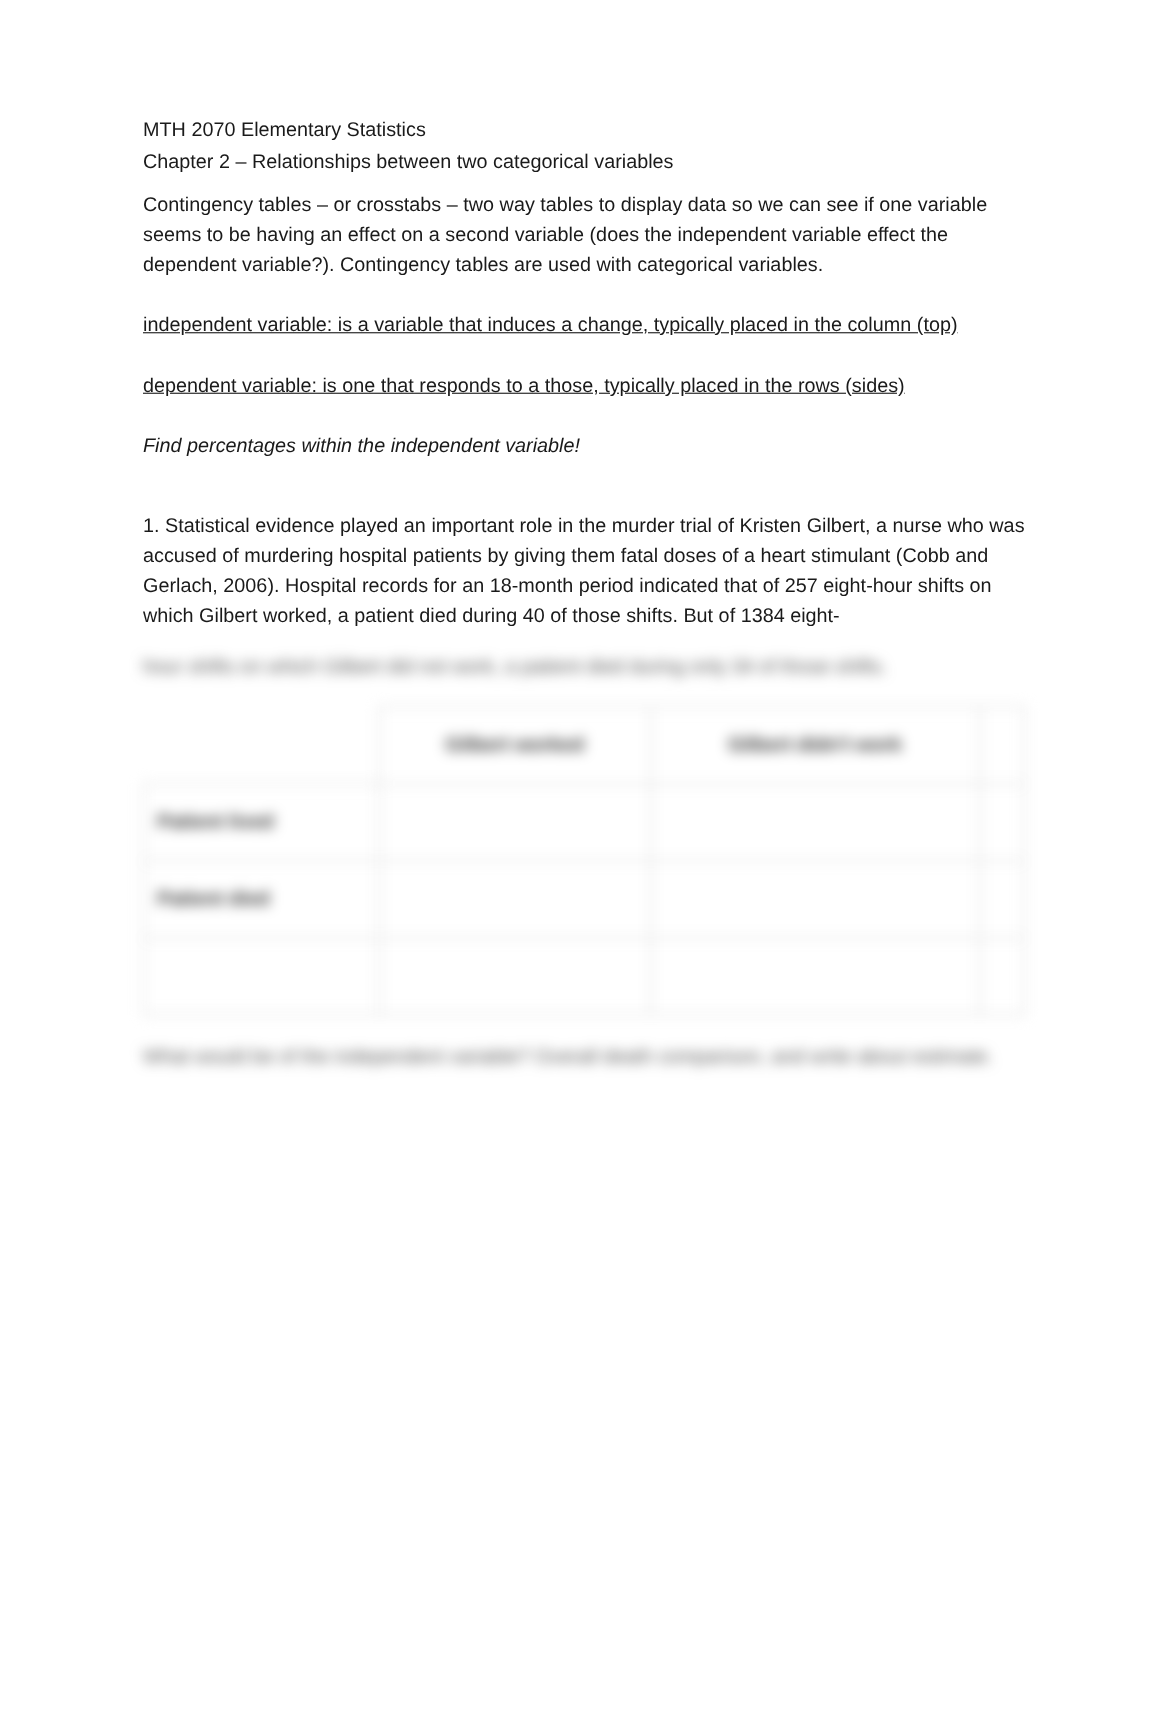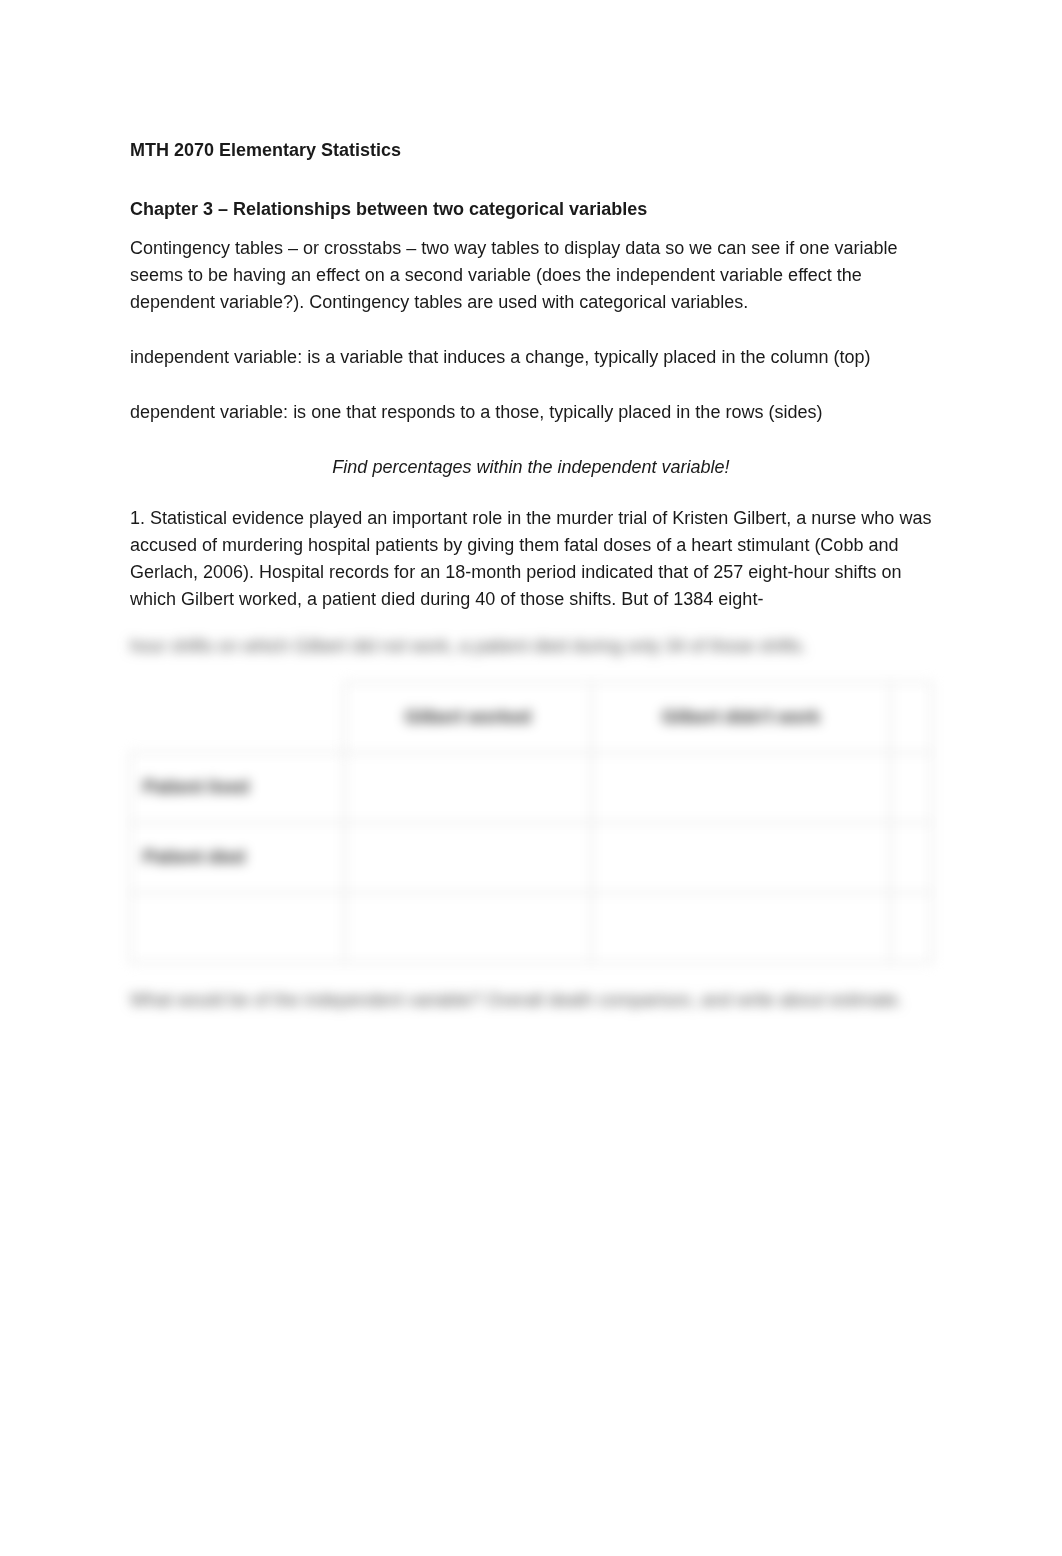--- a/index.html
+++ b/index.html
@@ -11,39 +11,38 @@
       width: 1062px;
       height: 1556px;
       background: #ffffff;
       font-family: 'Segoe UI', Tahoma, Geneva, Verdana, sans-serif;
       color: #1a1a1a;
       padding: 105px 130px 0 130px;
       font-size: 18px;
       line-height: 1.5;
     }
     .bold {
-      font-weight: 700;
-      margin-top: 32px;
+      font-weight: 400;
     }
     .header-line {
       margin-bottom: 2px;
     }
     .section {
       margin-top: 12px;
     }
     .para {
       margin-top: 28px;
+      text-decoration: underline;
     }
     .italic-center {
-      text-align: center;
       font-style: italic;
       margin-top: 28px;
     }
     .problem {
-      margin-top: 24px;
+      margin-top: 46px;
     }
     .blur-wrap {
       margin-top: 20px;
       position: relative;
     }
     .blur-content {
       filter: blur(6px);
       user-select: none;
       color: #555;
     }
@@ -82,21 +81,21 @@
     }
     .below-table {
       margin-top: 24px;
     }
   </style>
 </head>
 <body>
 
 <div class="header">
   <div class="header-line bold">MTH 2070 Elementary Statistics</div>
-  <div class="header-line bold">Chapter 3 – Relationships between two categorical variables</div>
+  <div class="header-line bold">Chapter 2 – Relationships between two categorical variables</div>
 </div>
 
 <div class="section">Contingency tables  – or crosstabs – two way tables to display data so we can see if one variable seems to be having an effect on a second variable (does the independent variable effect the dependent variable?).  Contingency tables are used with categorical variables.</div>
 
 <div class="para">independent variable: is a variable that induces a change, typically placed in the column (top)</div>
 
 <div class="para">dependent variable: is one that responds to a those, typically placed in the rows (sides)</div>
 
 <div class="italic-center">Find percentages within the independent variable!</div>
 

